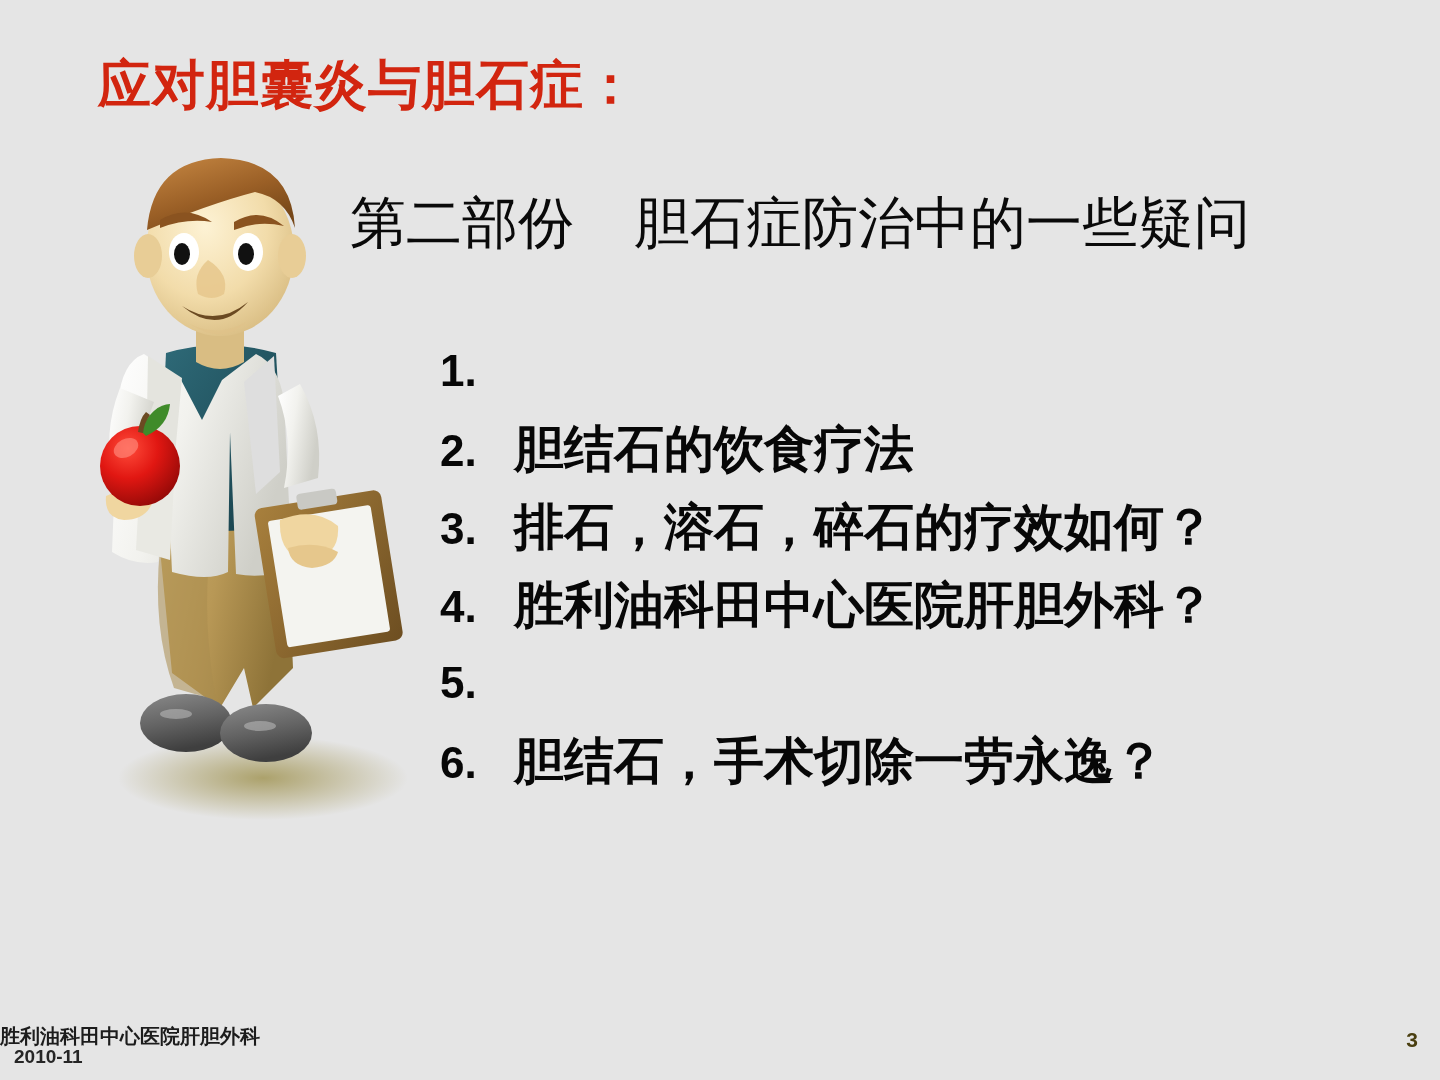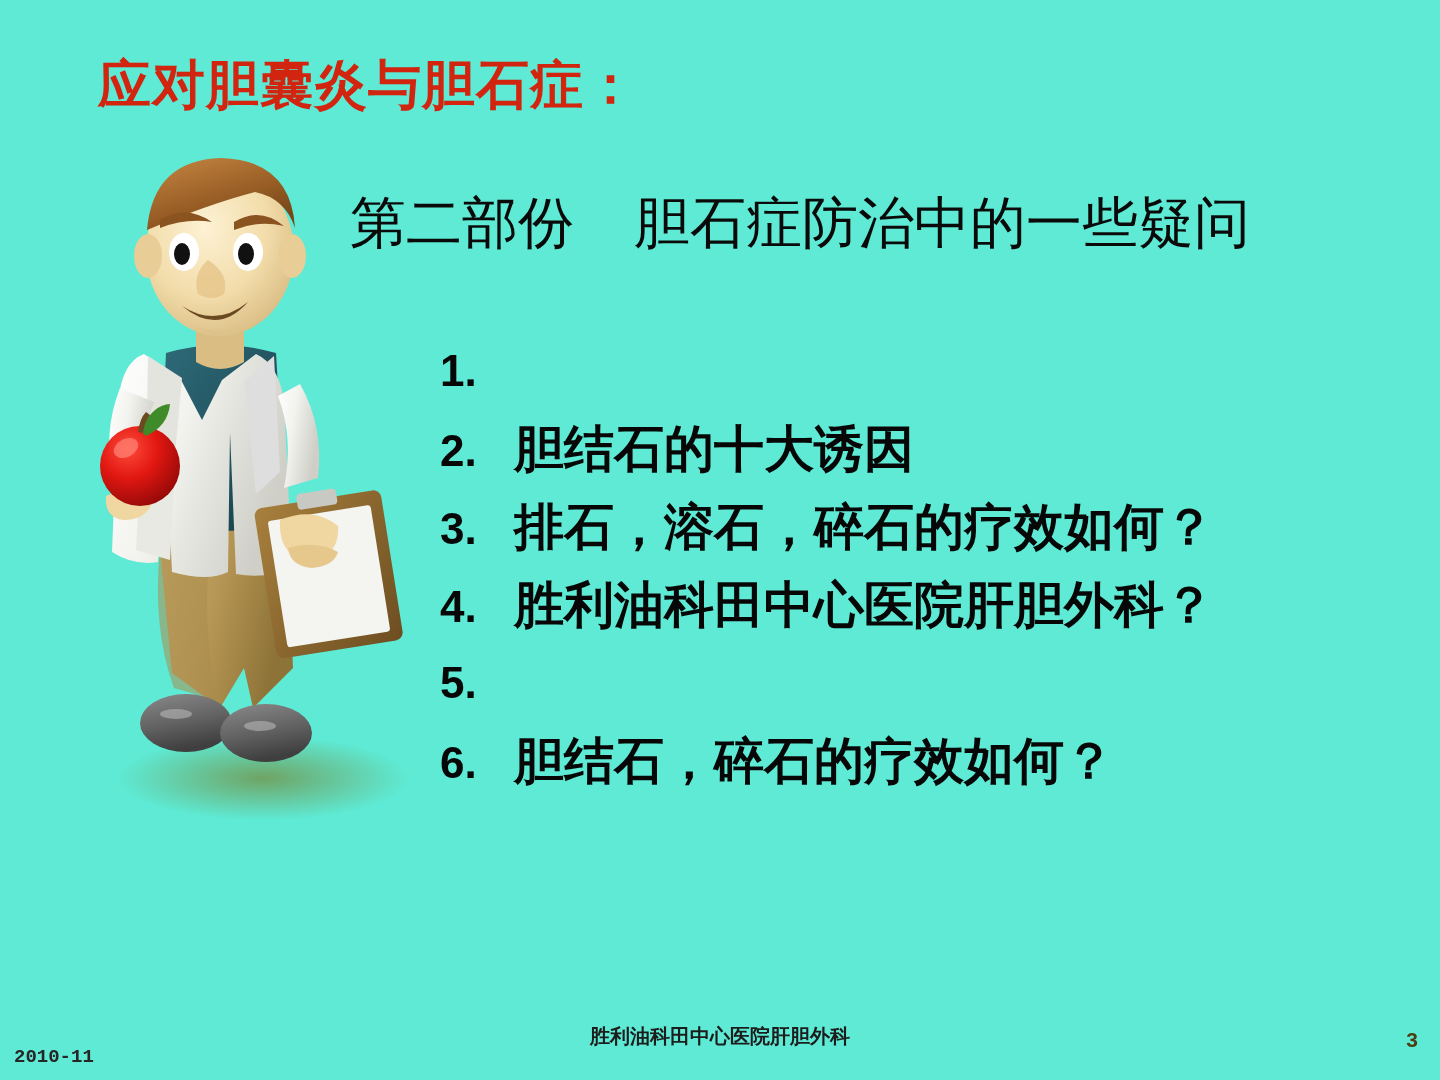--- a/index.html
+++ b/index.html
@@ -5,21 +5,21 @@
 <style>
   html, body {
     margin: 0;
     padding: 0;
     background: #808080;
   }
   .slide {
     position: relative;
     width: 1440px;
     height: 1080px;
-    background: #5eead4;
+    background: #e5e5e5;
     overflow: hidden;
     font-family: "Liberation Sans", "DejaVu Sans", sans-serif;
   }
 
   
   .slide-title {
     position: absolute;
     left: 98px;
     top: 58px;
     font-family: "Liberation Serif", "DejaVu Serif", serif;
@@ -88,28 +88,27 @@
   }
 
   
   .footer-date {
     position: absolute;
     left: 14px;
     bottom: 12px;
     font-size: 19px;
     font-weight: bold;
     color: #262626;
-    font-family: Liberation Mono, monospace;
+    font-family: Liberation Sans, sans-serif;
   }
   .footer-center {
     position: absolute;
     left: 0;
     right: 0;
     bottom: 30px;
-    text-align: center;
     font-size: 20px;
     font-weight: bold;
     color: #1c1c1c;
     font-family: "Liberation Sans", "DejaVu Sans", sans-serif;
   }
   .footer-page {
     position: absolute;
     right: 22px;
     bottom: 28px;
     font-size: 21px;
@@ -244,36 +243,36 @@
   <div class="subtitle">
     <span>第二部份</span><span class="gap"></span><span>胆石症防治中的一些疑问</span>
   </div>
 
   <ul class="qlist">
     <li>
       <span class="num">1.</span>
     </li>
     <li>
       <span class="num">2.</span>
-      <span class="txt">胆结石的十大诱因</span>
+      <span class="txt">胆结石的饮食疗法</span>
     </li>
     <li>
       <span class="num">3.</span>
       <span class="txt">排石，溶石，碎石的疗效如何？</span>
     </li>
     <li>
       <span class="num">4.</span>
       <span class="txt">胜利油科田中心医院肝胆外科？</span>
     </li>
     <li>
       <span class="num">5.</span>
     </li>
     <li>
       <span class="num">6.</span>
-      <span class="txt">胆结石，碎石的疗效如何？</span>
+      <span class="txt">胆结石，手术切除一劳永逸？</span>
     </li>
   </ul>
 
   <div class="footer-date">2010-11</div>
   <div class="footer-center">胜利油科田中心医院肝胆外科</div>
   <div class="footer-page">3</div>
 
 </div>
 
 </body></html>

